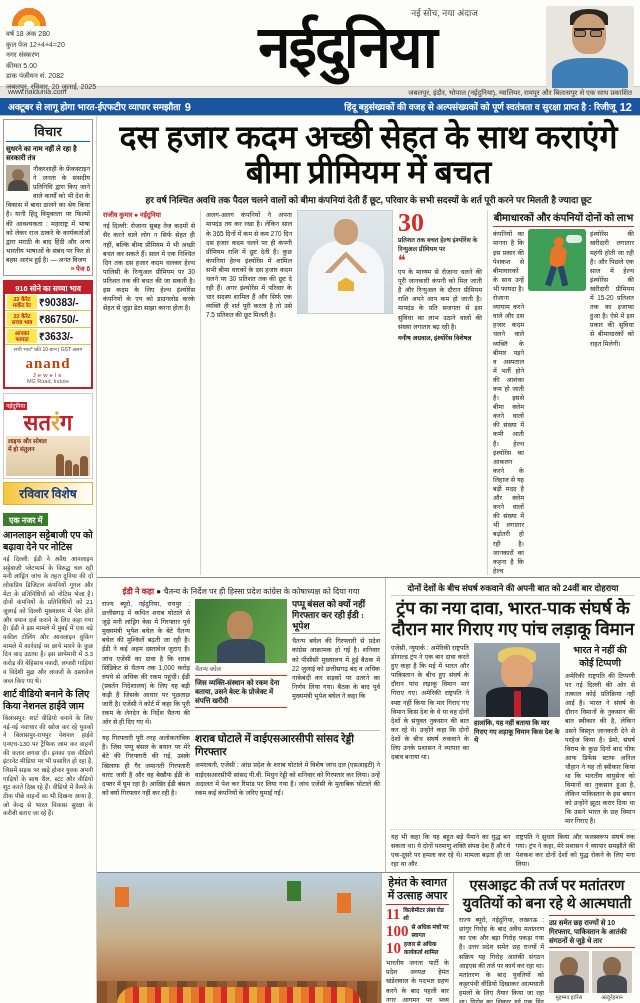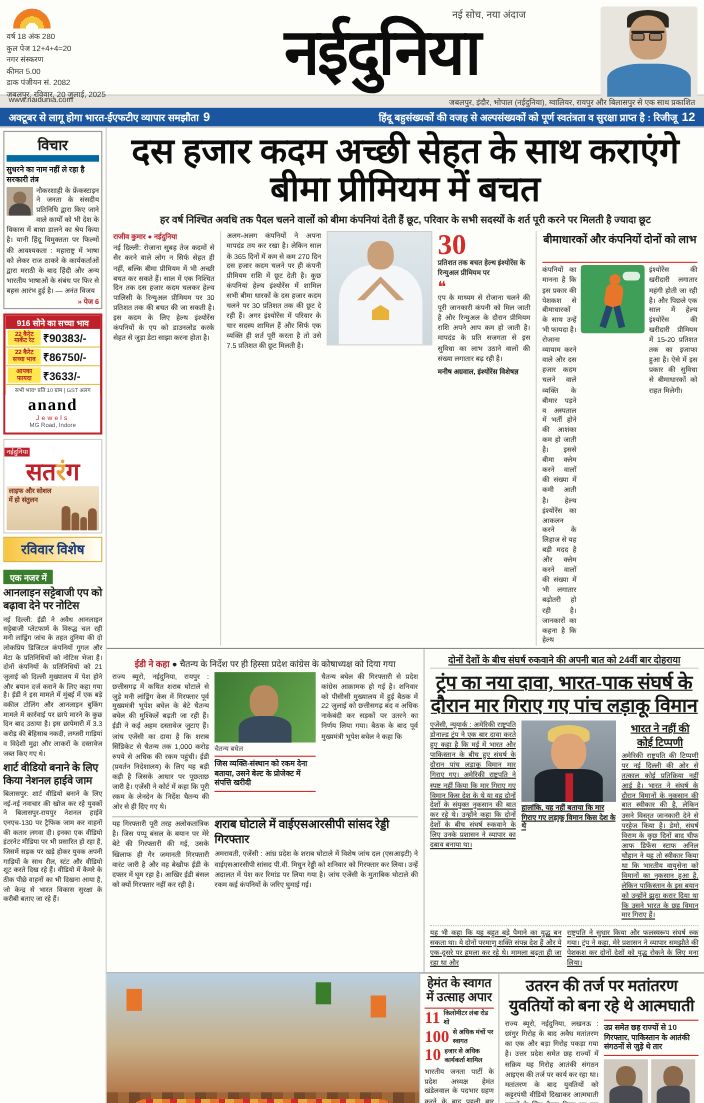--- a/index.html
+++ b/index.html
@@ -34,35 +34,35 @@
   .ticker-item { display:flex; align-items:center; }
   
   .content { display:flex; border-top:1px solid #bbb; }
   .sidebar { width:97px; border-right:1px solid #ccc; padding:3px; }
   .main { width:543px; }
   h1,h2,h3 { font-family:"Liberation Serif", serif; }
   .bodytxt { font-size:6.4px; line-height:1.42; color:#222; text-align:justify; }
   .divider-v { border-left:1px solid #d5d2ca; }
   
   .vichar { border:1px solid #999; padding:2px; margin-bottom:4px; }
-  .vichar-title { text-align:center; font-size:13px; font-weight:bold; border-bottom:6px solid #0369a1; padding-bottom:1px; font-family:"Liberation Serif",serif;}
+  .vichar-title { text-align:center; font-size:13px; font-weight:bold; border-bottom:1px solid #0369a1; padding-bottom:1px; font-family:"Liberation Serif",serif;}
   .vichar-head { font-size:7px; font-weight:bold; margin:2px 0; color:#111; }
   .vichar-photo { float:left; width:24px; height:26px; background:#b6a895; margin:1px 3px 1px 0; position:relative; overflow:hidden;}
   .vichar-photo .head{position:absolute;left:6px;top:4px;width:12px;height:12px;border-radius:50%;background:#8a7158;}
   .vichar-photo .body{position:absolute;left:2px;top:15px;width:20px;height:12px;border-radius:8px 8px 0 0;background:#4c4742;}
   .pgref { color:#b5202a; font-weight:bold; font-size:6.5px; text-align:right; }
   .gold { border:2px solid #c0202a; margin-bottom:4px; background:#fff; }
   .gold-title { background:#c0202a; color:#fff; font-weight:bold; font-size:7.5px; text-align:center; padding:1px 0;}
   .gold-row { display:flex; align-items:center; border-bottom:1px solid #e3c23c; padding:1px 2px; }
   .gold-chip { background:#ffe84d; color:#b5202a; font-weight:bold; font-size:5.5px; width:30px; line-height:1.1;
                text-align:center; padding:1px; margin-right:2px; }
   .gold-val { font-weight:bold; font-size:10px; color:#111; }
   .gold-note { font-size:5px; text-align:center; color:#444; padding:1px 0; }
   .anand { background:#fff; text-align:center; padding:2px 0 3px; }
-  .anand .an-name { color:#000000; font-weight:900; font-size:15px; letter-spacing:1px; font-family:"Liberation Serif",serif;}
+  .anand .an-name { color:#c2410c; font-weight:900; font-size:15px; letter-spacing:1px; font-family:"Liberation Serif",serif;}
   .anand .an-sub { color:#c0202a; font-size:6px; letter-spacing:2px; }
   .anand .an-addr { color:#555; font-size:5.5px; }
   .jhankar { background:#111; color:#fff; margin-bottom:3px; padding:3px; text-align:center; }
   .jhankar .jh-brand { color:#fff; font-size:6px; text-align:left; }
   .jhankar .jh-title { color:#d42a28; font-weight:900; font-size:24px; font-family:"Liberation Serif",serif; line-height:1; }
   .jhankar .jh-img { height:46px; background:linear-gradient(#333 0%, #111 80%); margin-top:2px; position:relative;}
   .jhankar .jh-img .dome{position:absolute;left:24px;top:8px;width:40px;height:30px;border-radius:50% 50% 0 0;background:#574d3c;}
   .jhankar .jh-sub { position:absolute; right:2px; bottom:2px; color:#eee; font-size:6px; }
   .satrang { background:#fff; border:1px solid #ccc; margin-bottom:3px; }
   .satrang .st-brand{ font-size:6px; background:#c0202a; color:#fff; display:inline-block; padding:0 2px; }
@@ -88,21 +88,21 @@
   .doc-photo .coat{position:absolute;left:10px;top:30px;width:76px;height:80px;background:#f4f6f7;border-radius:40% 40% 0 0;}
   .doc-photo .head{position:absolute;left:36px;top:8px;width:24px;height:26px;background:#caa07a;border-radius:45%;}
   .doc-photo .roof{position:absolute;left:26px;top:40px;width:44px;height:22px;background:#caa07a;clip-path:polygon(50% 0,100% 100%,84% 100%,50% 28%,16% 100%,0 100%);}
   .doc-photo .house{position:absolute;left:40px;top:66px;width:16px;height:14px;background:#e8b23a;clip-path:polygon(50% 0,100% 35%,100% 100%,0 100%,0 35%);}
   .stat-col { width:84px; text-align:left; }
   .stat-n { color:#d42a28; font-weight:900; font-size:26px; line-height:1; font-family:"Liberation Serif",serif;}
   .stat-l { font-size:6.4px; font-weight:bold; line-height:1.3; color:#333; }
   .quote-icon { color:#d42a28; font-size:14px; line-height:1; }
   .quote-by { font-weight:bold; font-size:6.4px; margin-top:2px; }
   .benefit { flex:1; border-left:1px solid #d5d2ca; padding-left:5px; }
-  .benefit h3 { font-size:10px; text-align:center; border-bottom:1px solid #d42a28; padding-bottom:14px; margin-bottom:2px;}
+  .benefit h3 { font-size:10px; text-align:center; border-bottom:1px solid #d42a28; padding-bottom:2px; margin-bottom:2px;}
   .benefit-inner { display:flex; gap:4px; }
   .walk { width:58px; height:62px; background:#3f9e57; border-radius:3px; position:relative; overflow:hidden;}
   .walk .man-head{position:absolute;left:26px;top:8px;width:10px;height:10px;border-radius:50%;background:#e8762a;}
   .walk .man-body{position:absolute;left:22px;top:17px;width:16px;height:22px;background:#e8762a;border-radius:6px;transform:rotate(8deg);}
   .walk .leg1{position:absolute;left:20px;top:37px;width:6px;height:20px;background:#27456e;transform:rotate(18deg);}
   .walk .leg2{position:absolute;left:32px;top:37px;width:6px;height:20px;background:#27456e;transform:rotate(-14deg);}
   .walk .cloud{position:absolute;right:4px;top:6px;width:16px;height:8px;border-radius:8px;background:#dfefe2;}
   
   .mid-row { display:flex; border-bottom:1.5px solid #888; }
   .sharab { width:289px; padding:4px 5px; border-right:1px solid #bbb; }
@@ -114,21 +114,21 @@
   .sh-mid { width:92px; }
   .ch-photo { width:92px; height:64px; background:linear-gradient(120deg,#3d7a33,#67a84f); position:relative; overflow:hidden;}
   .ch-photo .face{position:absolute;left:32px;top:12px;width:26px;height:30px;background:#b98a5e;border-radius:45%;}
   .ch-photo .torso{position:absolute;left:22px;top:40px;width:48px;height:26px;background:#394a5c;border-radius:40% 40% 0 0;}
   .ph-name { font-size:6.2px; color:#444; margin:1px 0 2px; }
   .bullet { font-size:7px; font-weight:bold; line-height:1.3; border-top:1.5px solid #d42a28; border-bottom:1.5px solid #d42a28; padding:2px 0; color:#222;}
   .sh-box { flex:1; }
   .sh-box h3 { font-size:9px; line-height:1.2; border-bottom:1px solid #999; padding-bottom:2px; margin-bottom:2px;}
   .sub-art { margin-top:4px; border-top:1px solid #bbb; padding-top:2px; }
   .sub-art h3 { font-size:10.5px; line-height:1.2; margin-bottom:2px; }
-  .trump { flex:1; padding:4px 5px;text-decoration:underline; }
+  .trump { flex:1; padding:4px 5px; }
   .kicker { font-size:8.5px; font-weight:bold; text-align:center; color:#222; border-bottom:1px solid #ccc; padding-bottom:2px;}
   .trump h1 { font-size:17.5px; font-weight:900; text-align:center; line-height:1.2; margin:2px 0 3px; }
   .tr-cols { display:flex; gap:5px; }
   .tr-col1 { width:78px; }
   .tr-photo { width:86px; height:74px; background:linear-gradient(#9aa4ac,#7b858d); position:relative; overflow:hidden;}
   .tr-photo .hair{position:absolute;left:24px;top:4px;width:38px;height:16px;background:#e8c96a;border-radius:50% 50% 20% 20%;}
   .tr-photo .face{position:absolute;left:27px;top:12px;width:32px;height:34px;background:#e0a577;border-radius:45%;}
   .tr-photo .suit{position:absolute;left:12px;top:44px;width:62px;height:32px;background:#1d232b;border-radius:30% 30% 0 0;}
   .tr-photo .tie{position:absolute;left:40px;top:48px;width:7px;height:26px;background:#c0202a;}
   .tr-caption { font-size:6.6px; font-weight:bold; line-height:1.3; margin-top:2px; color:#222; }
@@ -325,20 +325,21 @@
             <div class="sh-col1 bodytxt">राज्य ब्यूरो, नईदुनिया, रायपुर : छत्तीसगढ़ में कथित शराब घोटाले से जुड़े मनी लांड्रिंग केस में गिरफ्तार पूर्व मुख्यमंत्री भूपेश बघेल के बेटे चैतन्य बघेल की मुश्किलें बढ़ती जा रही हैं। ईडी ने कई अहम दस्तावेज जुटाए हैं। जांच एजेंसी का दावा है कि शराब सिंडिकेट से चैतन्य तक 1,000 करोड़ रुपये से अधिक की रकम पहुंची। ईडी (प्रवर्तन निदेशालय) के लिए यह बड़ी कड़ी है जिसके आधार पर पूछताछ जारी है। एजेंसी ने कोर्ट में कहा कि पूरी रकम के लेनदेन के निर्देश चैतन्य की ओर से ही दिए गए थे।</div>
             <div class="sh-mid">
               <div class="ch-photo">
                   <div class="face"></div>
                   <div class="torso"></div>
                 </div>
               <div class="ph-name">चैतन्य बघेल</div>
               <div class="bullet">जिस व्यक्ति-संस्थान को रकम देना बताया, उसने बेल्ट के प्रोजेक्ट में संपत्ति खरीदी</div>
             </div>
             <div class="sh-box">
+              <h3>पप्पू बंसल को क्यों नहीं गिरफ्तार कर रही ईडी : भूपेश</h3>
               <div class="bodytxt">चैतन्य बघेल की गिरफ्तारी से प्रदेश कांग्रेस आक्रामक हो गई है। शनिवार को पीसीसी मुख्यालय में हुई बैठक में 22 जुलाई को छत्तीसगढ़ बंद व अधिक नाकेबंदी कर सड़कों पर उतरने का निर्णय लिया गया। बैठक के बाद पूर्व मुख्यमंत्री भूपेश बघेल ने कहा कि</div>
             </div>
           </div>
           <div class="sub-art">
             <div style="display:flex; gap:5px;">
               <div class="bodytxt" style="width:88px">यह गिरफ्तारी पूरी तरह अलोकतांत्रिक है। जिस पप्पू बंसल के बयान पर मेरे बेटे की गिरफ्तारी की गई, उसके खिलाफ ही गैर जमानती गिरफ्तारी वारंट जारी है और वह बेखौफ ईडी के दफ्तर में घूम रहा है। आखिर ईडी बंसल को क्यों गिरफ्तार नहीं कर रही है।</div>
               <div style="flex:1">
                 <h3>शराब घोटाले में वाईएसआरसीपी सांसद रेड्डी गिरफ्तार</h3>
                 <div class="bodytxt">अमरावती, एजेंसी : आंध्र प्रदेश के शराब घोटाले में विशेष जांच दल (एसआइटी) ने वाईएसआरसीपी सांसद पी.वी. मिधुन रेड्डी को शनिवार को गिरफ्तार कर लिया। उन्हें अदालत में पेश कर रिमांड पर लिया गया है। जांच एजेंसी के मुताबिक घोटाले की रकम कई कंपनियों के जरिए घुमाई गई।</div>
               </div>
@@ -401,21 +402,21 @@
             <div class="hm-stat">
                 <span class="hm-n">10</span>
                 <span class="hm-l">हजार से अधिक कार्यकर्ता शामिल</span>
               </div>
           </div>
           <div class="bodytxt">भारतीय जनता पार्टी के प्रदेश अध्यक्ष हेमंत खंडेलवाल के पदभार ग्रहण करने के बाद पहली बार नगर आगमन पर भव्य अगवानी की गई। विभिन्न सामाजिक संगठनों व मार्गों पर जगह-जगह मंच बनाकर पुष्पवर्षा की गई। प्रदेशाध्यक्ष के साथ लोक निर्माण मंत्री राकेश सिंह, महापौर जगत बहादुर सिंह सहित भाजपा के वरिष्ठ नेता व प्रमुख पदाधिकारी मौजूद रहे।</div>
 
         </div>
 
         <div class="isis">
-          <h2>उतरन की तर्ज पर मतांतरण युवतियों को बना रहे थे आत्मघाती</h2>
+          <h2>एसआइट की तर्ज पर मतांतरण युवतियों को बना रहे थे आत्मघाती</h2>
           <div class="isis-cols">
             <div class="isis-body bodytxt">राज्य ब्यूरो, नईदुनिया, लखनऊ : छांगुर गिरोह के बाद अवैध मतांतरण का एक और बड़ा गिरोह पकड़ा गया है। उत्तर प्रदेश समेत छह राज्यों में सक्रिय यह गिरोह आतंकी संगठन आइएस की तर्ज पर कार्य कर रहा था। मतांतरण के बाद युवतियों को कट्टरपंथी वीडियो दिखाकर आत्मघाती हमलों के लिए तैयार किया जा रहा था। गिरोह का शिकार हुई एक हिंदू युवती ने मतांतरण के बाद फेसबुक पर एके-47 के साथ अपनी पोस्ट डाली थी। जांच एजेंसियों के अनुसार गिरोह के तार पाकिस्तान के आतंकी संगठनों से जुड़े मिले हैं।</div>
             <div class="isis-side">
               <div class="bullet">उप्र समेत छह राज्यों से 10 गिरफ्तार, पाकिस्तान के आतंकी संगठनों से जुड़े थे तार</div>
               <div class="mug-grid">
                 <div class="mug">
                     <div class="pic">
                       <div class="h"></div>
                       <div class="b"></div>
                     </div>

